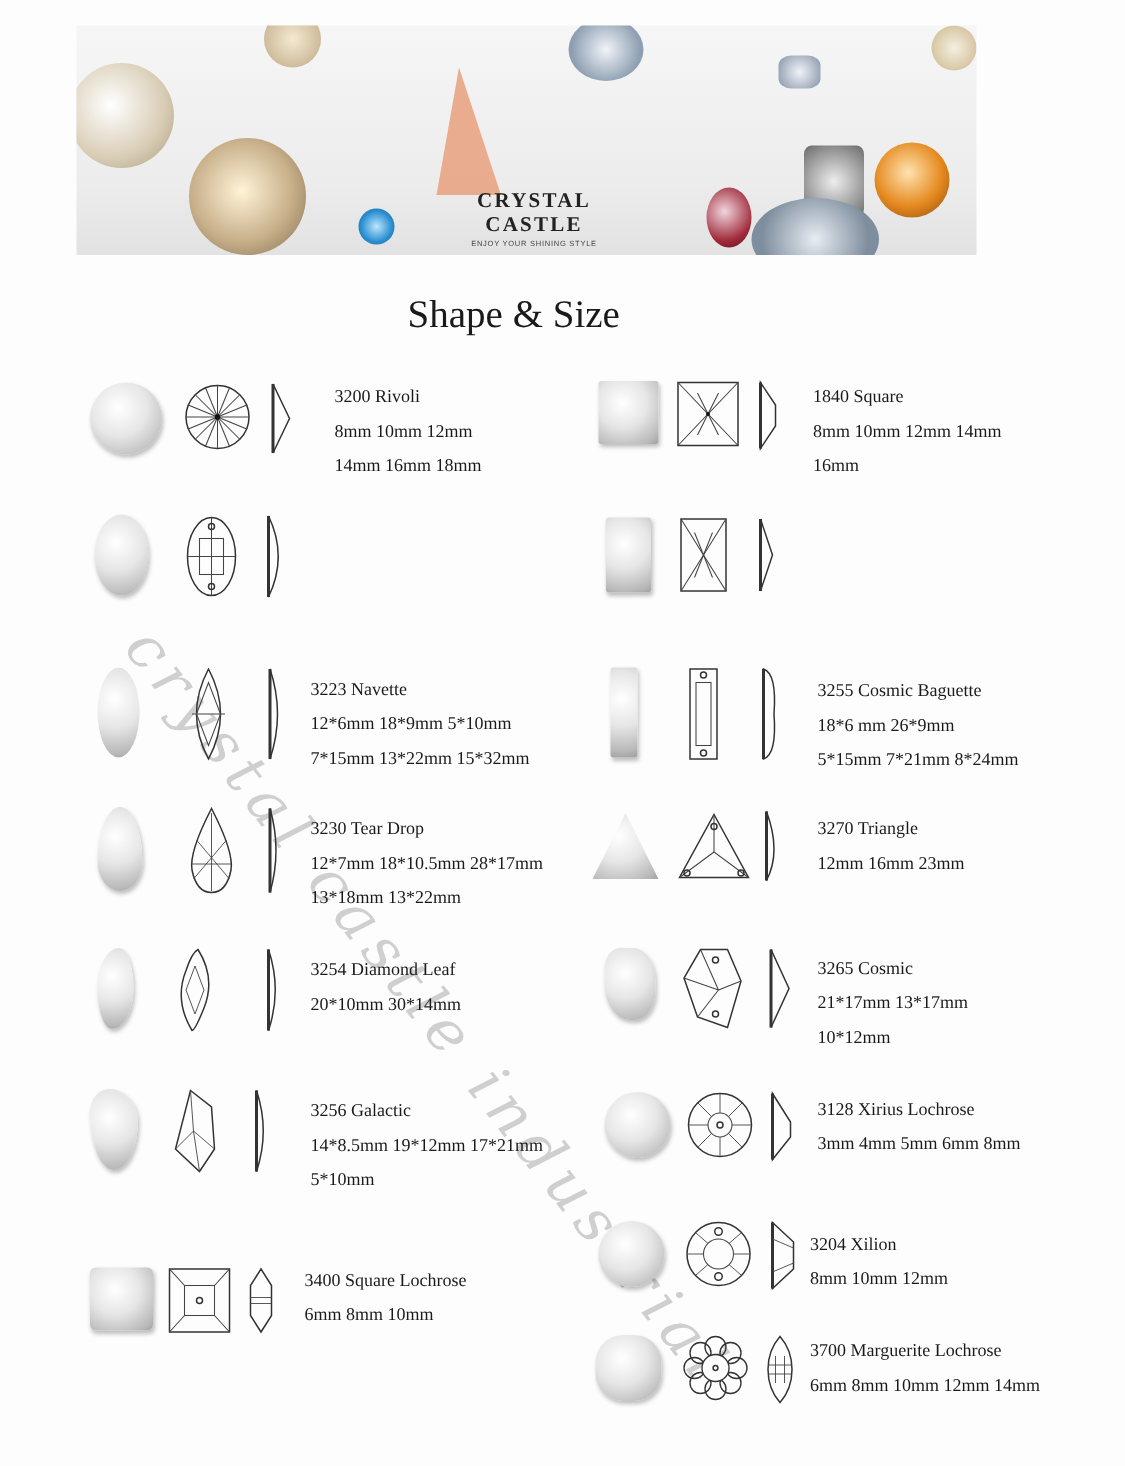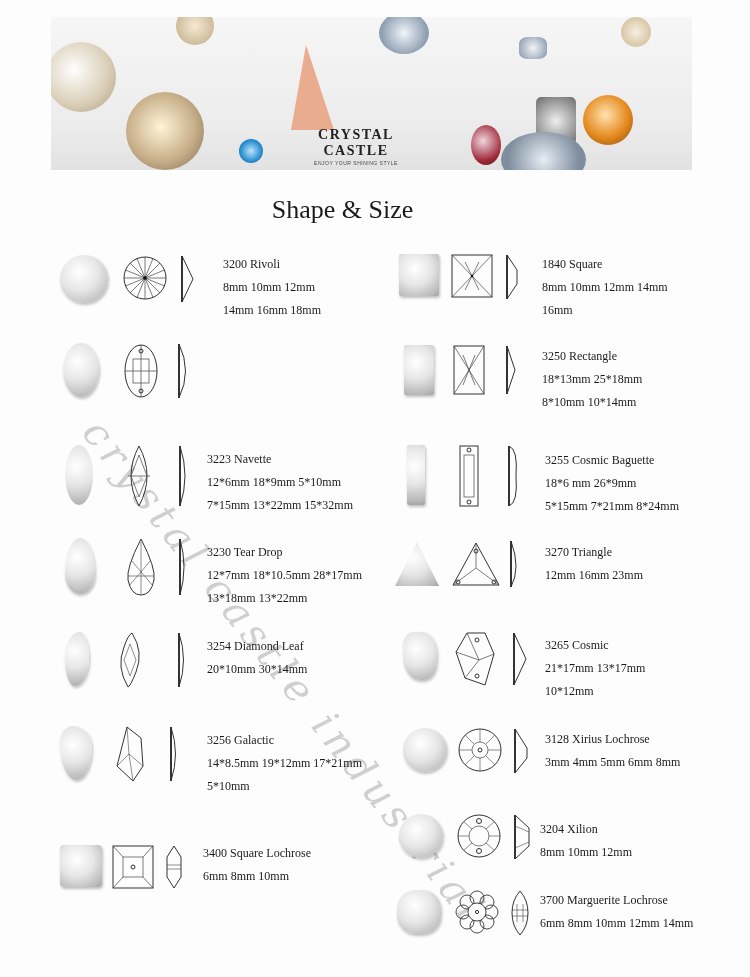--- a/index.html
+++ b/index.html
@@ -1,17 +1,17 @@
 <!DOCTYPE html>
 <html><head>
 <meta charset="utf-8">
 <style>
   html,body{margin:0;padding:0;}
   body{width:750px;height:977px;background:#fdfdfd;position:relative;overflow:hidden;font-family:"Liberation Serif",serif;color:#1a1a1a;}
-  .banner{position:absolute;left:51px;top:17px;width:600px;height:153px;background:linear-gradient(180deg,#f6f6f6 0%,#ececec 70%,#e2e2e2 100%);overflow:hidden;padding-left:41px;}
+  .banner{position:absolute;left:51px;top:17px;width:600px;height:153px;background:linear-gradient(180deg,#f6f6f6 0%,#ececec 70%,#e2e2e2 100%);overflow:hidden;}
   .gem{position:absolute;border-radius:50%;}
   .brand{position:absolute;left:240px;top:110px;width:130px;text-align:center;}
   .brand-name{font-family:"Liberation Serif",serif;font-size:14px;letter-spacing:1.5px;color:#222;font-weight:bold;}
   .brand-tag{font-family:"Liberation Sans",sans-serif;font-size:5px;letter-spacing:.5px;color:#444;margin-top:1px;}
   .dress{position:absolute;left:240px;top:28px;width:0;height:0;border-left:15px solid transparent;border-right:28px solid transparent;border-bottom:85px solid #e9a07c;opacity:.85;}
   .title{position:absolute;left:0;width:750px;top:195px;text-align:center;font-size:26px;}
   .title span{display:inline-block;margin-left:-65px;}
   .item{position:absolute;height:80px;}
   .img{position:absolute;}
   .txt{position:absolute;font-size:12px;line-height:23px;white-space:nowrap;}
@@ -212,25 +212,20 @@
     <rect x="1" y="1" width="30" height="48" fill="none" stroke="#333"></rect>
     <g stroke="#444" stroke-width=".7" fill="none">
         <path d="M1 1 L16 25 L31 1 M1 49 L16 25 L31 49"></path>
         <path d="M16 25 L10 10 M16 25 L22 10 M16 25 L10 40 M16 25 L22 40"></path>
       </g>
   </svg>
   <svg style="left:110px;top:2px" width="12" height="50" viewBox="0 0 12 50">
     <path d="M2 1 L10 25 L2 49" fill="none" stroke="#333"></path>
       <line x1="2" y1="1" x2="2" y2="49" stroke="#333" stroke-width="2"></line>
   </svg>
-  <div class="txt" style="left:147px;top:2px;">
-    <div>3250 Rectangle</div>
-    <div>18*13mm  25*18mm</div>
-    <div>8*10mm 10*14mm</div>
-  </div>
 </div>
 
 <div class="item" style="left:395px;top:445px;width:330px;font-family:Liberation Serif, serif;">
   <div class="img photo" style="left:12px;top:0;width:18px;height:60px;border-radius:2px;"></div>
   <svg style="left:64px;top:0" width="20" height="62" viewBox="0 0 20 62">
     <rect x="1" y="1" width="18" height="60" fill="none" stroke="#333"></rect>
     <rect x="5" y="10" width="10" height="42" fill="none" stroke="#444" stroke-width=".7"></rect>
     <circle cx="10" cy="5" r="2" fill="none" stroke="#333"></circle>
       <circle cx="10" cy="57" r="2" fill="none" stroke="#333"></circle>
   </svg>

